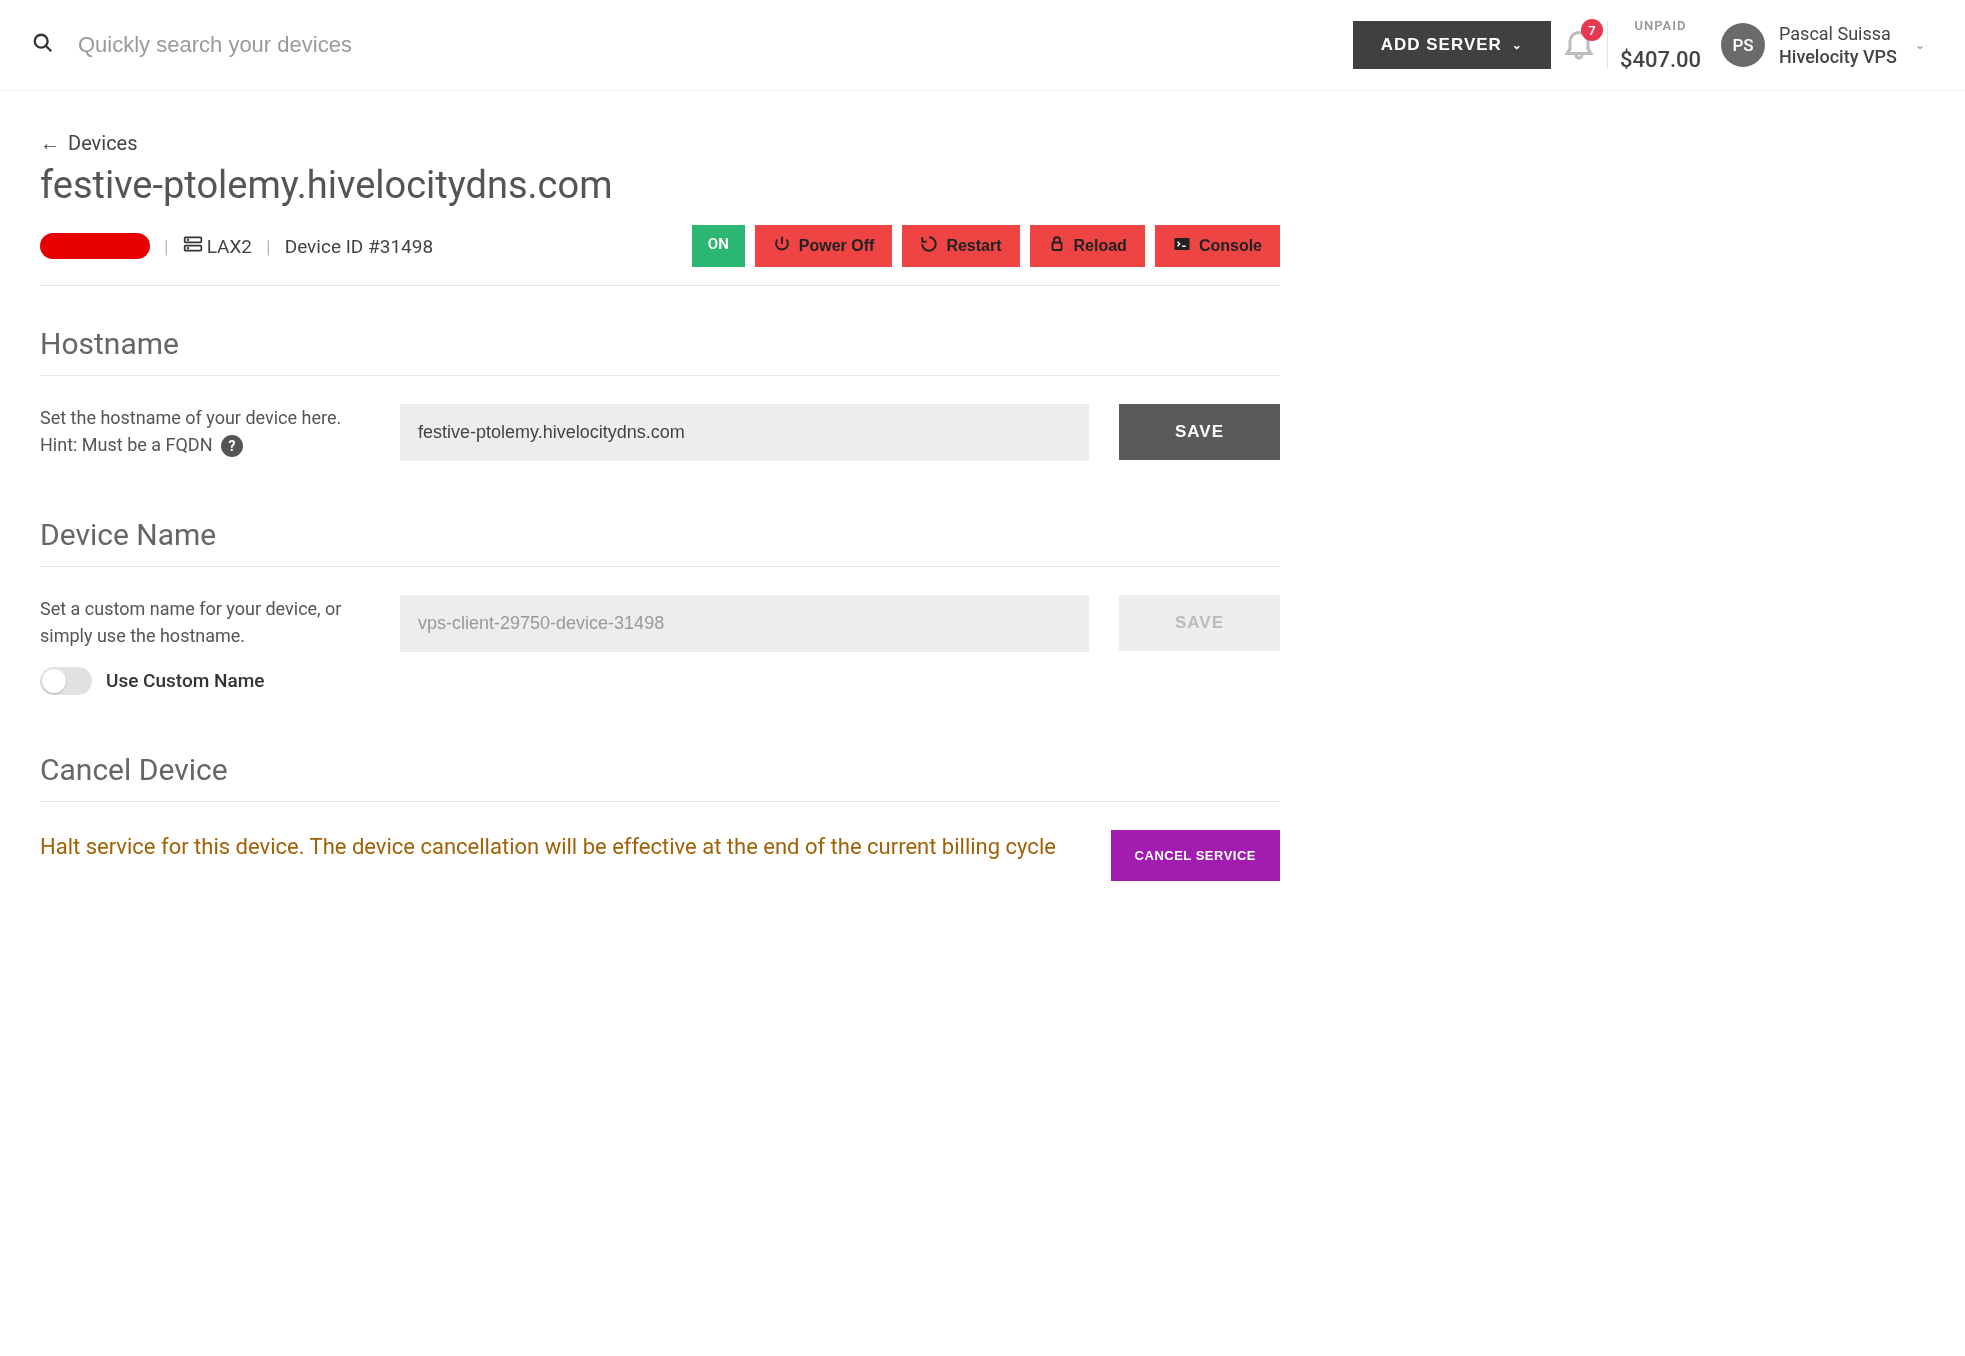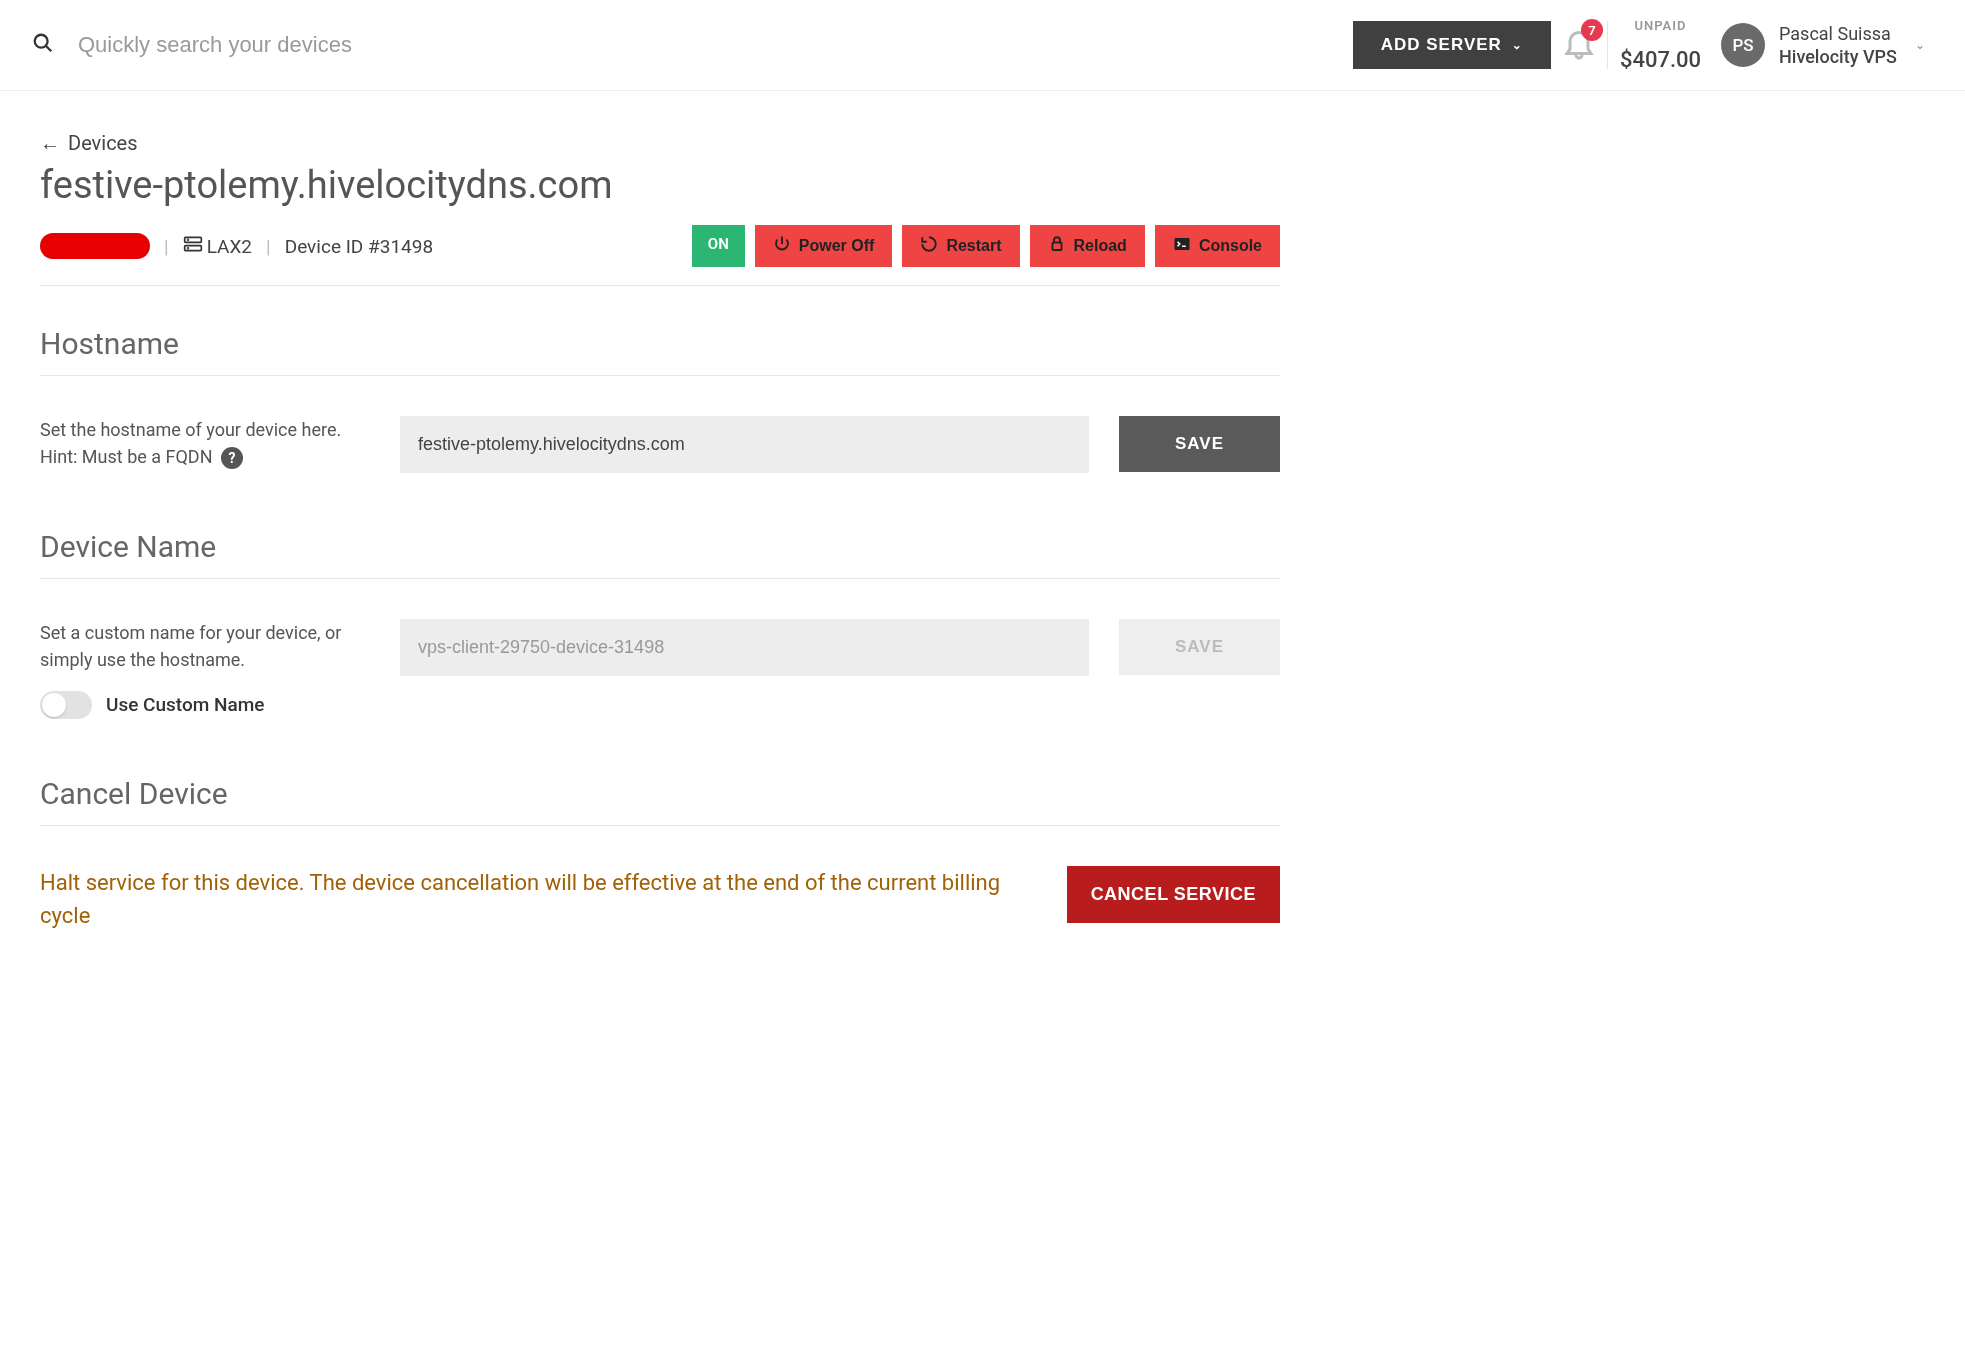--- a/index.html
+++ b/index.html
@@ -110,21 +110,21 @@
   .side-item {
     font-size: 19px; color: #444; padding: 10px 0 10px 8px;
     cursor: pointer; border-left: 3px solid transparent;
   }
   .side-item.active { border-left-color: #e60000; font-weight: 700; color: #222; padding-left: 10px; }
 
   .main { flex: 1; }
   .section { margin-bottom: 56px; }
   .section-title {
     font-size: 30px; color: #666; font-weight: 400;
-    padding-bottom: 14px; border-bottom: 1px solid #e8e8e8; margin-bottom: 40px;
+    padding-bottom: 14px; border-bottom: 1px solid #e8e8e8; margin-bottom: 28px;
   }
   .section-row { display: flex; gap: 30px; align-items: flex-start; }
   .section-desc { width: 330px; font-size: 18px; color: #555; line-height: 1.5; flex-shrink: 0; }
   .help-icon {
     display: inline-flex; align-items: center; justify-content: center;
     width: 22px; height: 22px; border-radius: 50%;
     background: #555; color: #fff; font-size: 14px; font-weight: 700;
     margin-left: 4px; vertical-align: middle;
   }
   .text-input {
@@ -144,22 +144,22 @@
     position: relative; cursor: pointer;
   }
   .toggle .knob {
     width: 24px; height: 24px; background: #fff; border-radius: 50%;
     position: absolute; top: 2px; left: 2px; box-shadow: 0 1px 2px rgba(0,0,0,0.2);
   }
   .toggle-label { font-size: 19px; color: #333; font-weight: 500; }
   .cancel-row { display: flex; gap: 30px; align-items: flex-start; }
   .cancel-desc { flex: 1; font-size: 22px; color: #a16207; line-height: 1.5; }
   .cancel-btn {
-    background: #b91c1c; color: #fff; border: none;
-    padding: 18px 24px; font-size: 18px; font-weight: 600; letter-spacing: 0.5px;
+    background: #a21caf; color: #fff; border: none;
+    padding: 18px 24px; font-size: 13px; font-weight: 600; letter-spacing: 0.5px;
     cursor: pointer; flex-shrink: 0;
   }
 </style>
 </head>
 <body>
 
 <div class="topbar">
   <div class="search-wrap">
     <span class="search-icon">
       <svg viewBox="0 0 24 24" fill="none" stroke="currentColor" stroke-width="2.5">

